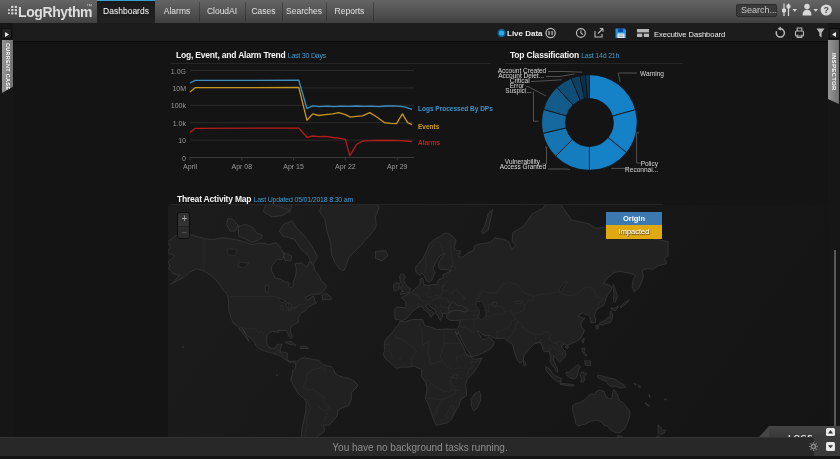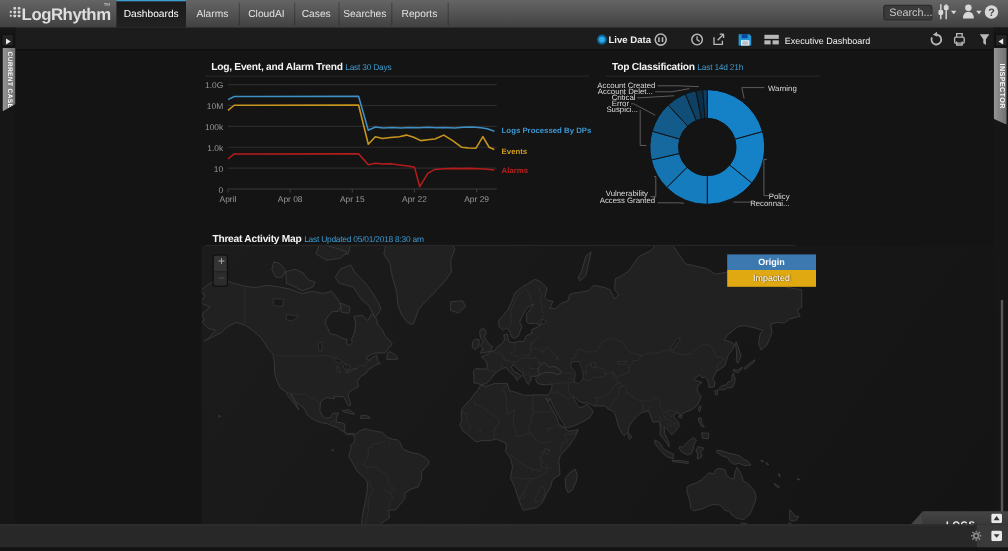--- a/index.html
+++ b/index.html
@@ -31,21 +31,21 @@
 
 .ptitle { position:absolute; color:#f5f5f5; font-size:8.5px; font-weight:bold; letter-spacing:-0.2px; }
 .psub { color:#3f9bd0; font-size:7px; font-weight:normal; }
 .punder { position:absolute; height:1px; background:#262626; }
 
 
 #map { position:absolute; left:168px; top:205px; width:662px; height:232px; background:linear-gradient(125deg,#1c1c1c 0%,#181818 40%,#141414 100%); overflow:hidden; }
 #zoomctl { position:absolute; left:9px; top:7px; width:13px; height:27px; border-radius:3px; overflow:hidden; border:1px solid #0e0e0e;}
 #zoomctl .zb { width:13px; height:13px; background:#333; color:#aaa; font-size:10px; text-align:center; line-height:12px; }
 #zoomctl .zb+ .zb { border-top:1px solid #222; background:#2c2c2c; color:#555;}
-#legend { position:absolute; left:438px; top:6.5px; width:74px; }
+#legend { position:absolute; left:438px; top:6.5px; width:56px; }
 #legend .lg1 { height:13.5px; background:#3c79b0; color:#fff; font-weight:bold; font-size:7.5px; text-align:center; line-height:13.5px; }
 #legend .lg2 { height:14px; background:#e0a811; font-weight:normal; font-size:7.5px; text-align:center; line-height:14px; color:#fff; text-shadow:0.5px 0.5px 1px rgba(60,45,0,0.9);}
 
 
 #logstab { position:absolute; right:0px; top:426px; width:71px; height:11px; background:linear-gradient(#454545,#383838); }
 #logstab::before { content:""; position:absolute; left:-10px; top:0; border-right:10px solid #454545; border-top:11px solid transparent; }
 #logstext { position:absolute; right:27px; top:433px; color:#eee; font-size:8px; font-weight:bold; letter-spacing:0.5px;}
 #statusbar { position:absolute; left:0; top:437px; width:840px; height:19px; background:#282828; border-top:1px solid #333; }
 #statustext { position:absolute; left:0; top:442px; width:840px; text-align:center; color:#8f8f8f; font-size:10px; }
 #statusright { position:absolute; right:0; top:437px; width:26px; height:19px; background:#3a3a3a; }
@@ -383,20 +383,21 @@
       </div>
   </div>
 
   <div id="logstab"></div>
   <div id="logstext">LOGS</div>
   <svg style="position:absolute;right:5px;top:428px;" width="9" height="8" viewBox="0 0 9 8">
       <rect x="0" y="0" width="9" height="8" rx="1.5" fill="#e8e8e8"></rect>
       <path d="M4.5 2 L7 5.5 L2 5.5 Z" fill="#333"></path>
     </svg>
   <div id="statusbar"></div>
+  <div id="statustext">You have no background tasks running.</div>
   <div id="statusright"></div>
   <svg style="position:absolute;right:22px;top:442px;" width="9" height="9" viewBox="0 0 9 9">
       <circle cx="4.5" cy="4.5" r="2" fill="none" stroke="#8a8a8a" stroke-width="1.4"></circle>
       <g stroke="#8a8a8a" stroke-width="1.2">
         <line x1="4.5" y1="0" x2="4.5" y2="1.6"></line>
         <line x1="4.5" y1="7.4" x2="4.5" y2="9"></line>
         <line x1="0" y1="4.5" x2="1.6" y2="4.5"></line>
         <line x1="7.4" y1="4.5" x2="9" y2="4.5"></line>
         <line x1="1.3" y1="1.3" x2="2.4" y2="2.4"></line>
         <line x1="6.6" y1="6.6" x2="7.7" y2="7.7"></line>

